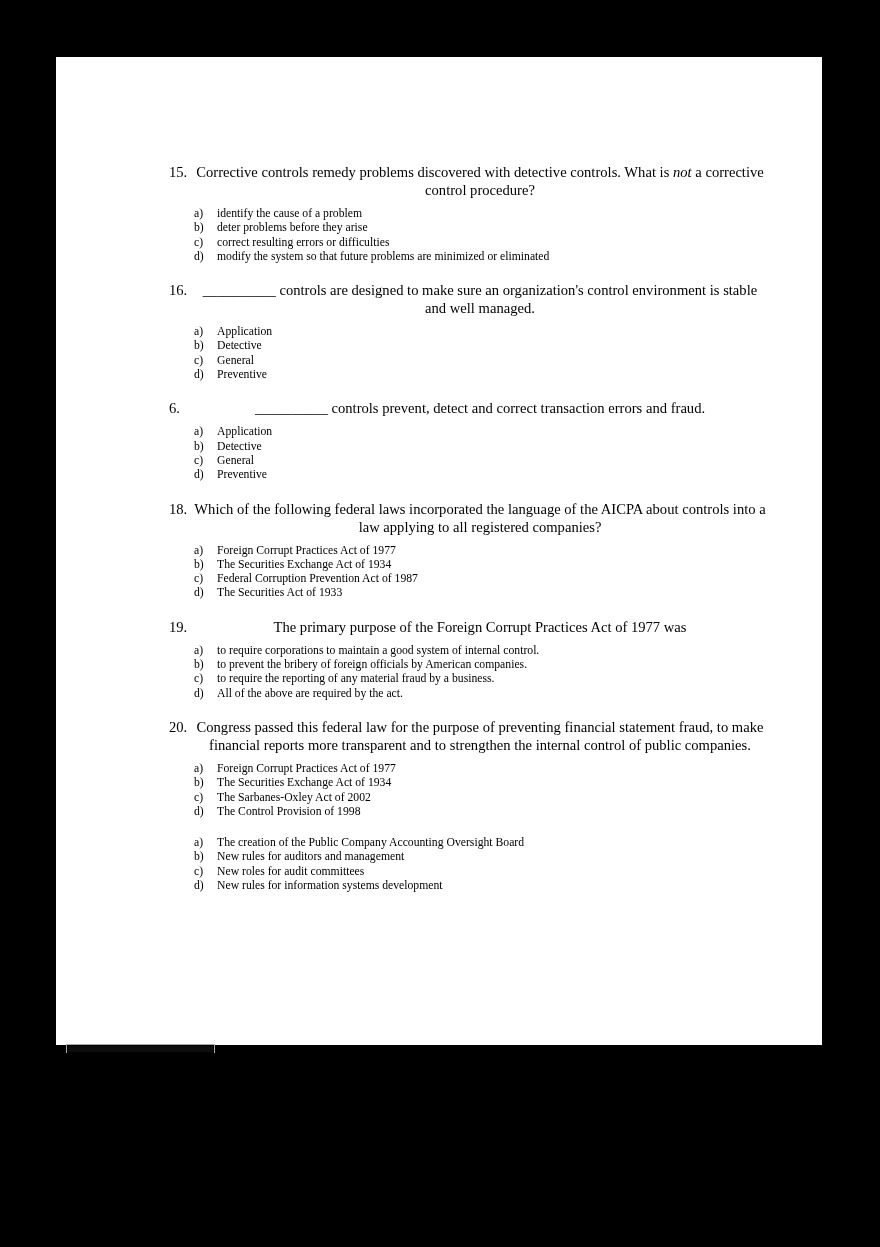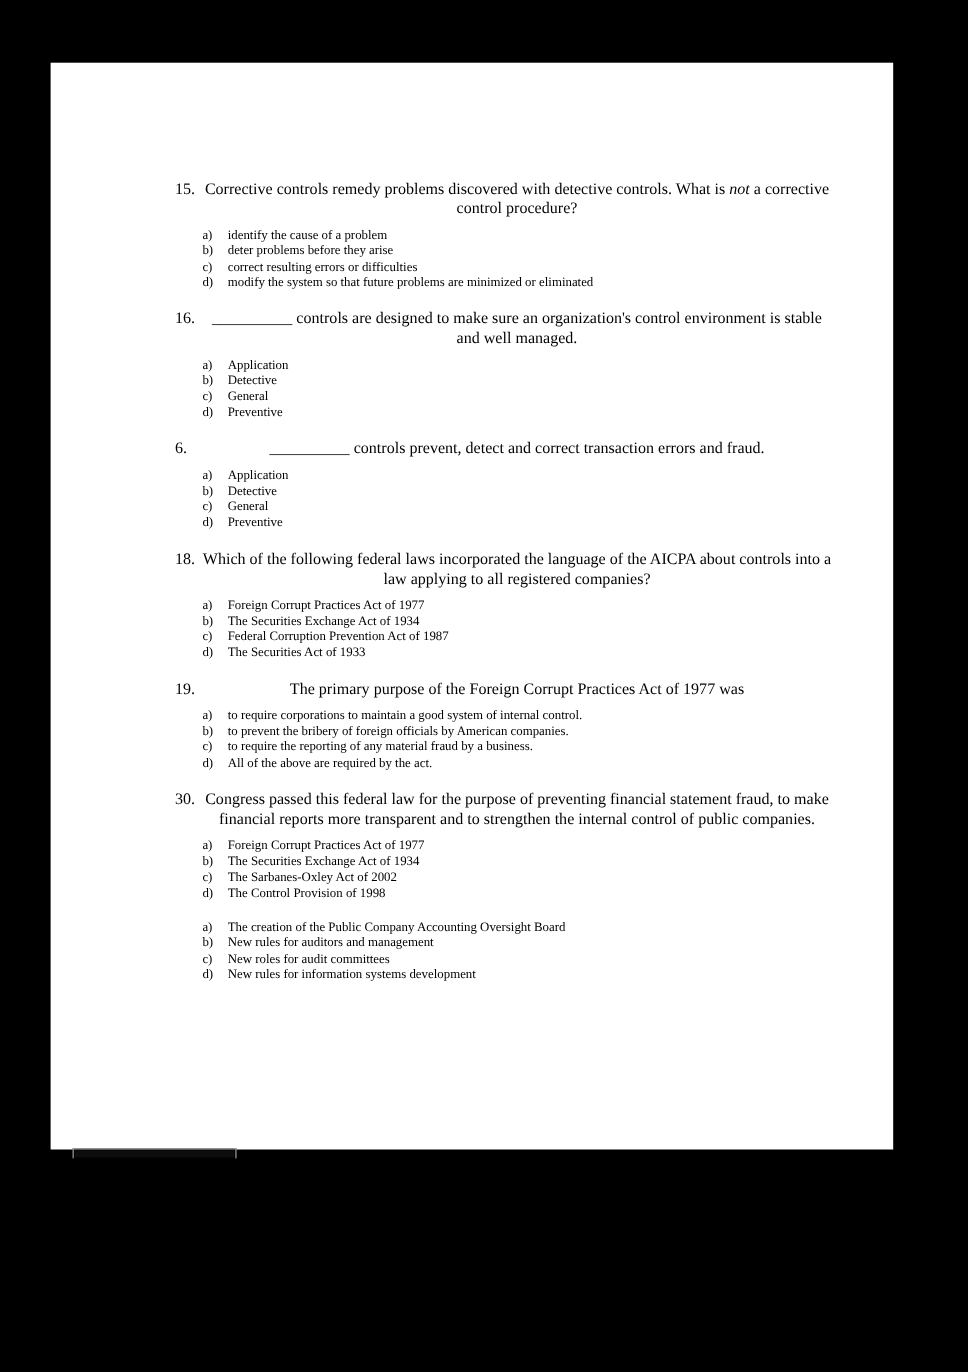--- a/index.html
+++ b/index.html
@@ -6,21 +6,21 @@
   html, body { width: 880px; height: 1247px; }
   body {
     background: #000000;
     position: relative;
     overflow: hidden;
     font-family: "Liberation Serif", serif;
     color: #000000;
   }
   .page {
     position: absolute;
-    left: 46px;
+    left: 56px;
     top: 57px;
     width: 766px;
     height: 988px;
     background: #ffffff;
     overflow: hidden;
   }
   .content {
     padding: 106px 55px 0 113px;
   }
   .question { margin-bottom: 17px; }
@@ -198,21 +198,21 @@
 
   <div class="option">
     <span class="opt-letter">d)</span>
     <span class="opt-text">All of the above are required by the act.</span>
   </div>
 </div>
   </div>
 
   <div class="question">
     <div class="q-line">
-      <span class="q-num">30.</span>
+      <span class="q-num">20.</span>
       <span class="q-text"><span>Congress passed this federal law for the purpose of preventing financial statement fraud, to make financial reports more transparent and to strengthen the internal control of public companies.</span></span>
     </div>
     <div class="options">
   <div class="option">
     <span class="opt-letter">a)</span>
     <span class="opt-text">Foreign Corrupt Practices Act of 1977</span>
   </div>
 
   <div class="option">
     <span class="opt-letter">b)</span>

